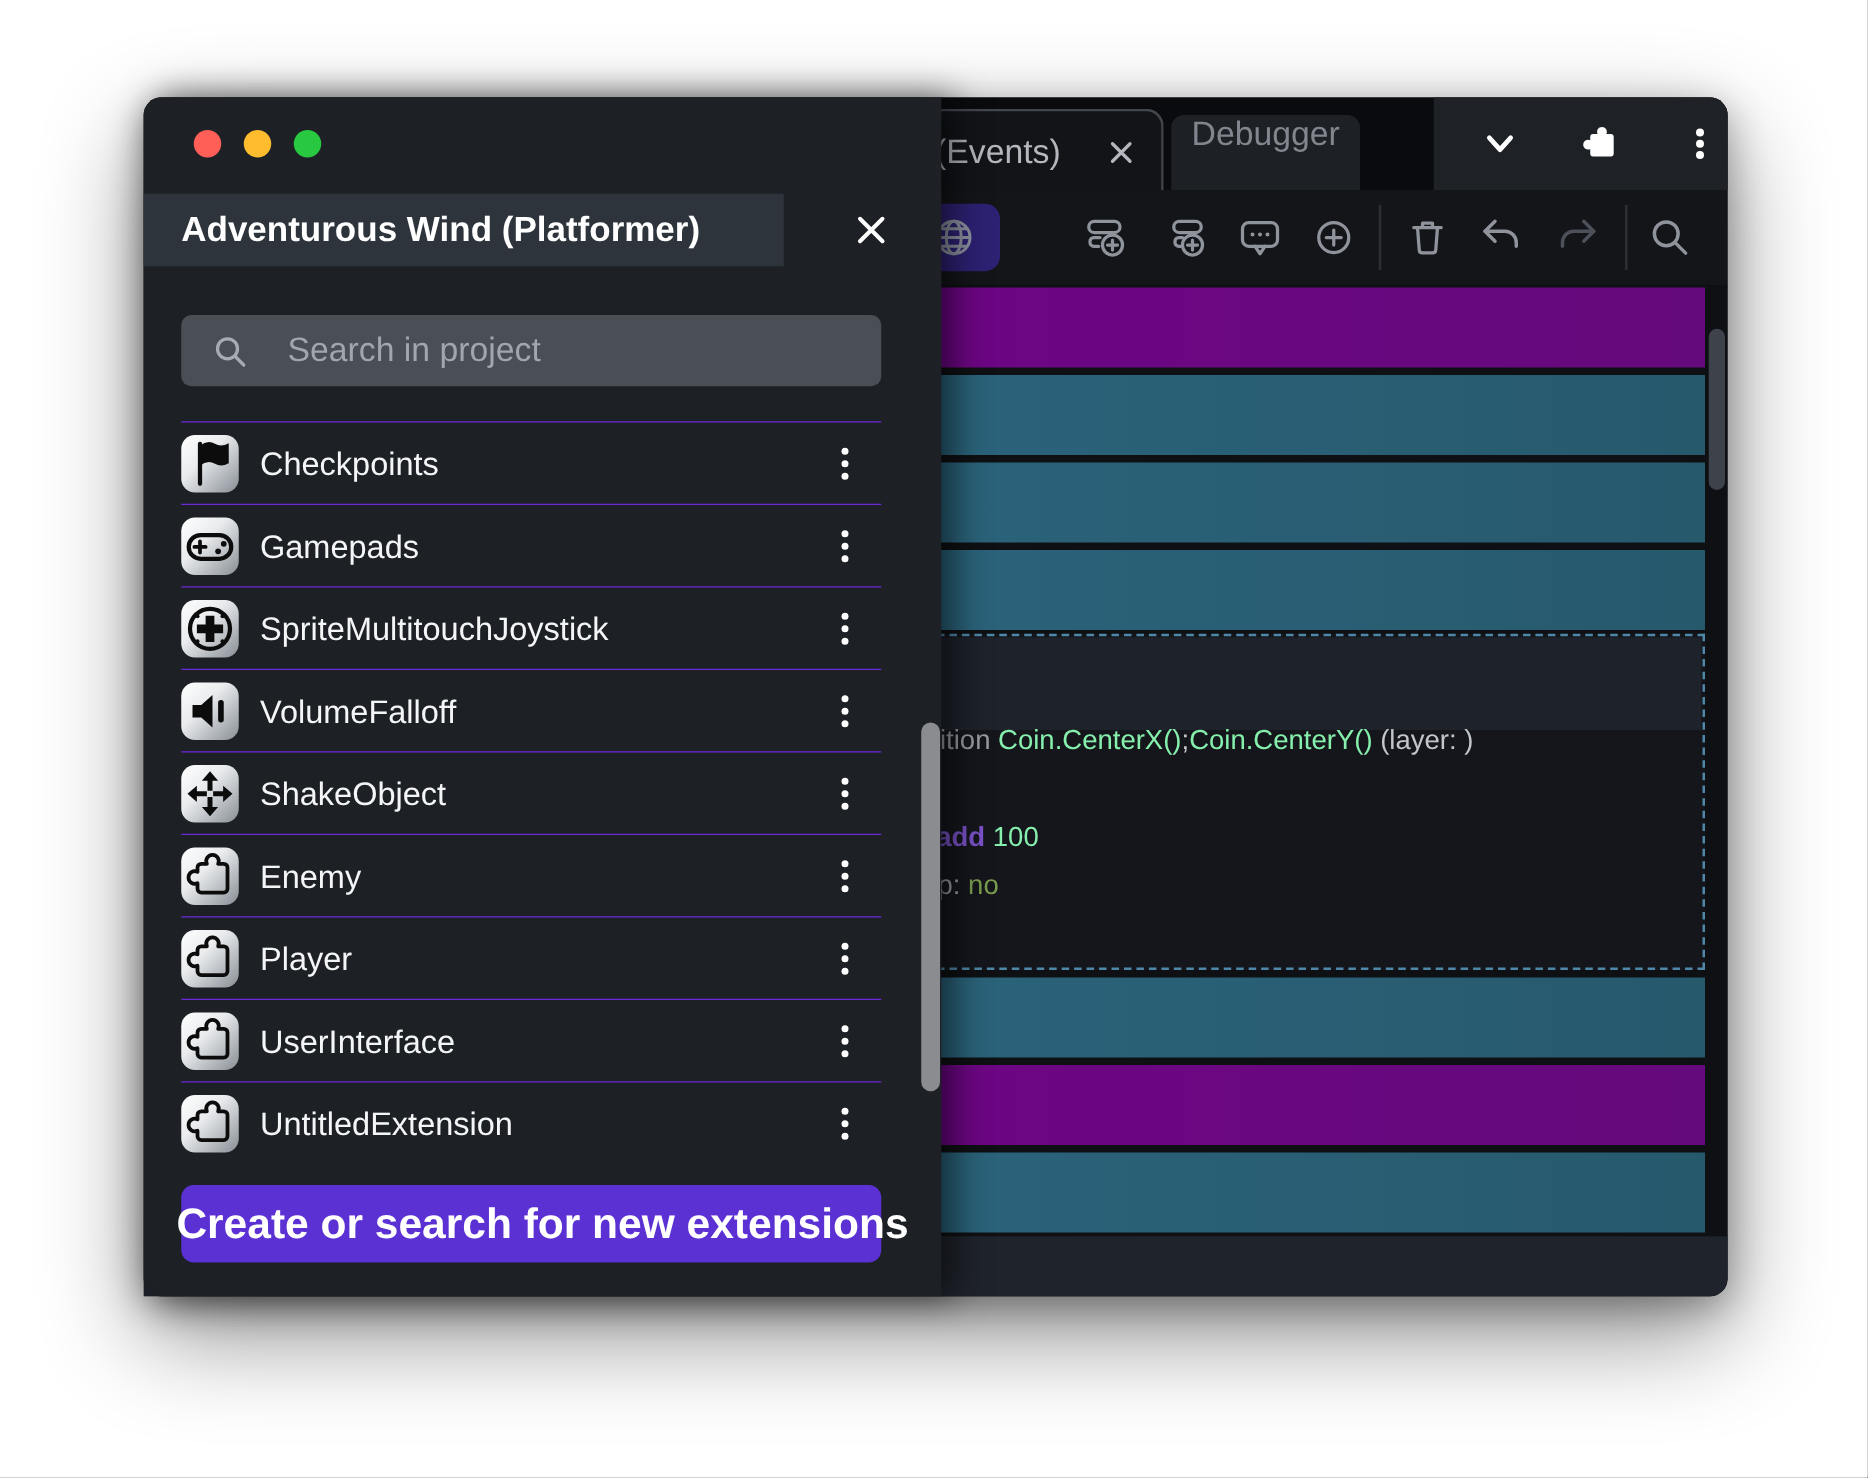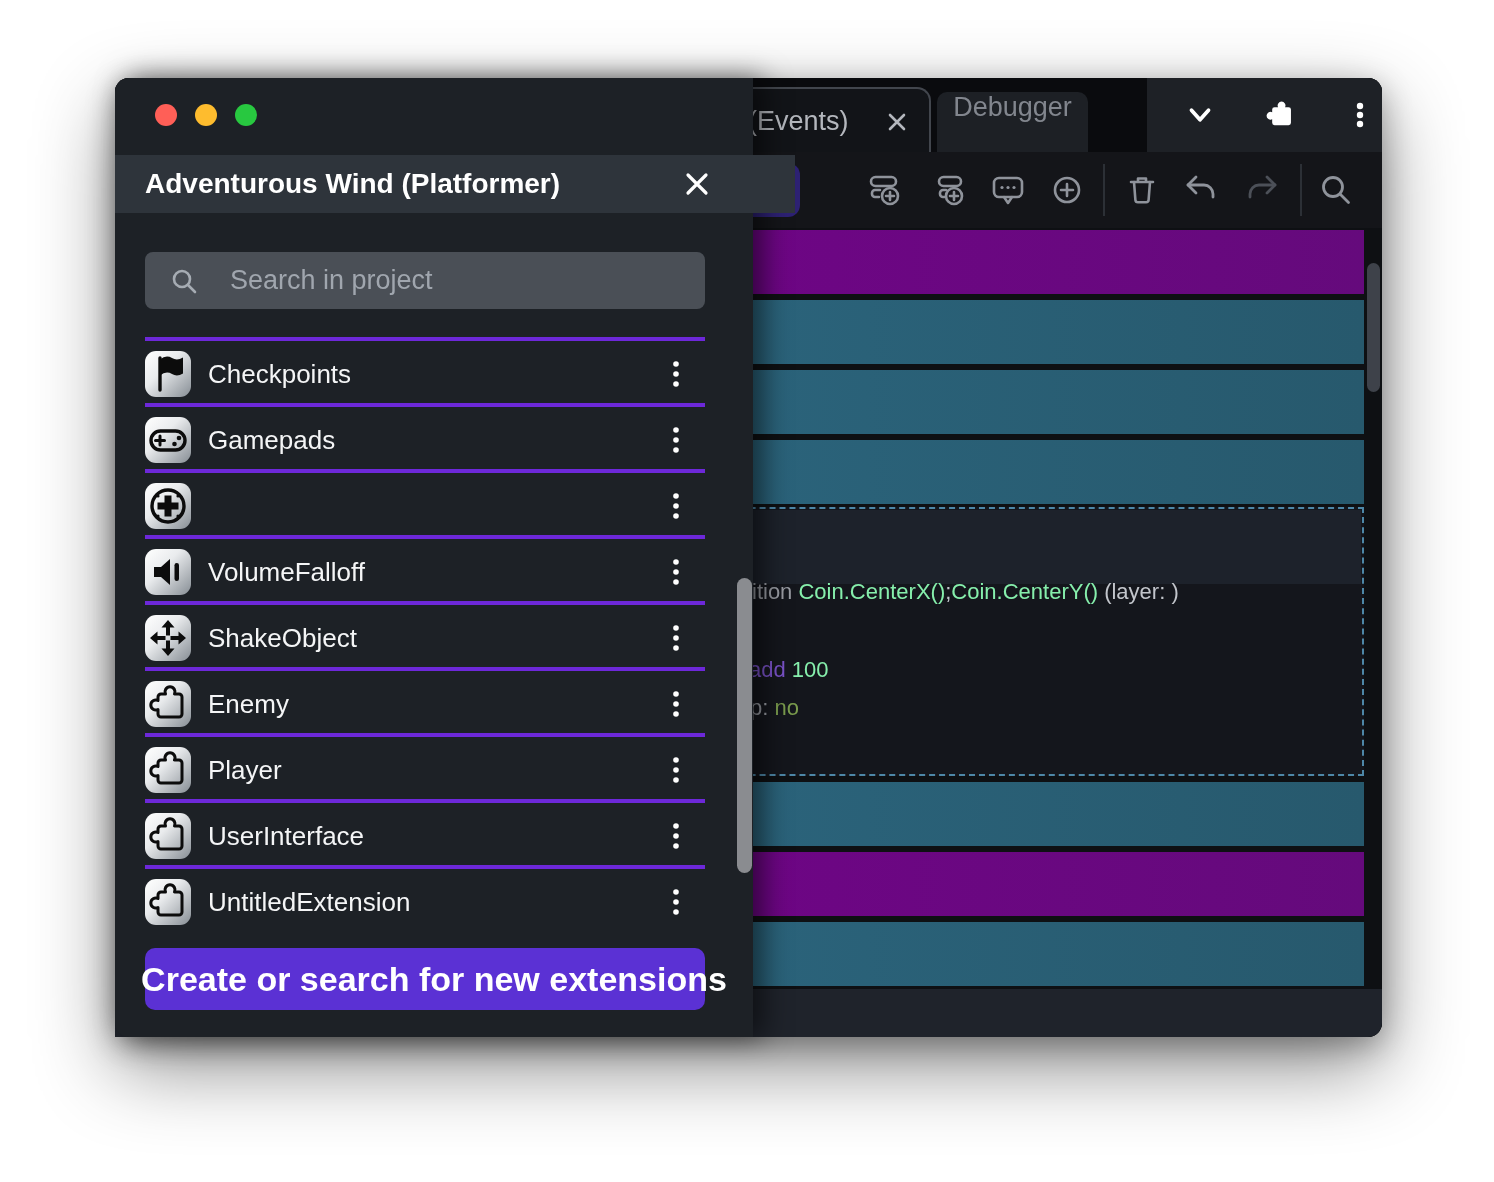--- a/index.html
+++ b/index.html
@@ -29,40 +29,40 @@
   .row-purple{background:linear-gradient(90deg,#53075f 0%,#6e0585 12%,#650a7c 100%);}
   .row-teal{background:linear-gradient(90deg,#1d4355 0%,#2b647c 12%,#27596d 100%);}
   .selected-event{position:absolute;left:475px;top:279px;width:774px;height:269px;background:#14161c;
     border:2px dashed #4e87a7;box-sizing:border-box;cursor:pointer;}
   .sel-conditions{position:absolute;left:1px;top:1px;right:1px;height:74px;background:#1d222b;}
   .code-line{position:absolute;font-size:22px;white-space:pre;}
   .cl1{left:160px;top:70px;}
   .cl2{left:157px;top:148px;}
   .cl3{left:158px;top:186px;}
   .c-gray{color:#989ba2;} .c-gold{color:#86efac;} .c-light{color:#c2c5cb;}
-  .c-purple{color:#7a52c8;} .c-green{color:#7a9b4d;}
+  .c-purple{color:#7a52c8;font-weight:bold;} .c-green{color:#7a9b4d;}
   .bottom-strip{position:absolute;left:0;top:761px;width:1267px;height:48px;background:#1f232b;border-radius:0 0 14px 0;}
   .ev-scrollbar{position:absolute;left:1252px;top:35px;width:13px;height:129px;background:#3e424a;border-radius:7px;cursor:pointer;}
 
   
   .panel{position:absolute;left:0;top:0;width:638px;height:959px;background:#1d2126;
     border-radius:14px 0 0 14px;box-shadow:10px 0 28px rgba(0,0,0,.55);}
   .traffic{position:absolute;top:26px;width:22px;height:22px;border-radius:50%;cursor:pointer;}
   .t-red{left:40px;background:#ff5f57;} .t-yellow{left:80px;background:#febc2e;} .t-green{left:120px;background:#28c840;}
-  .panel-header{position:absolute;left:0;top:77px;width:680px;height:58px;background:#2e343b;}
+  .panel-header{position:absolute;left:0;top:77px;width:512px;height:58px;background:#2e343b;}
   .panel-title{position:absolute;left:30px;top:0;height:58px;line-height:58px;font-size:28px;font-weight:700;color:#ffffff;white-space:nowrap;}
   .panel-close{position:absolute;left:566px;top:13px;width:32px;height:32px;cursor:pointer;}
   .search-field{position:absolute;left:30px;top:174px;width:560px;height:57px;background:#4a4f56;border-radius:8px;
     display:flex;align-items:center;padding:0 0 0 24px;box-sizing:border-box;cursor:text;gap:12px;}
   .search-field svg{flex:0 0 auto;}
   .search-field input{flex:1;margin-left:17px;background:transparent;border:none;outline:none;
     font-family:"Liberation Sans",sans-serif;font-size:27px;color:#e8eaec;}
   .search-field input::placeholder{color:#a0a6ae;opacity:1;}
   .ext-list{position:absolute;left:30px;top:259px;width:560px;}
-  .ext-item{position:relative;height:66px;border-top:4px solid #6d28d9;box-sizing:border-box;cursor:pointer;text-align:right;}
+  .ext-item{position:relative;height:66px;border-top:1px solid #6d28d9;box-sizing:border-box;cursor:pointer;text-align:right;}
   .tile{position:absolute;left:0;top:10px;width:46px;height:46px;border-radius:11px;
     background:linear-gradient(135deg,#ffffff 0%,#e9ebed 40%,#878e95 100%);}
   .tile svg{position:absolute;left:0;top:0;}
   .ext-label{position:absolute;left:63px;top:0;height:66px;line-height:66px;font-size:26px;font-weight:500;color:#f4f5f6;white-space:nowrap;}
   .kebab{position:absolute;left:517px;top:13px;width:28px;height:40px;cursor:pointer;}
   .create-btn{position:absolute;left:30px;top:870px;width:560px;height:62px;background:#5b31d4;border:none;border-radius:10px;
     display:flex;align-items:center;justify-content:center;gap:18px;cursor:pointer;}
   .create-btn span{font-family:"Liberation Sans",sans-serif;font-size:34px;font-weight:700;color:#ffffff;white-space:nowrap;}
   .panel-scrollbar{position:absolute;left:622px;top:500px;width:15px;height:295px;background:#8a8c90;border-radius:8px;cursor:pointer;}
 </style>
@@ -257,20 +257,21 @@
           <span class="tile">
             <svg width="46" height="46" viewBox="0 0 46 46">
               <circle cx="23" cy="23" r="16" stroke="#0c0c0c" stroke-width="3.4" fill="none"></circle>
               <path d="M19.5 12.5 h7 v7 h7 v7 h-7 v7 h-7 v-7 h-7 v-7 h7 z" fill="#0c0c0c"></path>
               <circle cx="13" cy="13" r="1.6" fill="#0c0c0c"></circle>
                 <circle cx="33" cy="13" r="1.6" fill="#0c0c0c"></circle>
               <circle cx="13" cy="33" r="1.6" fill="#0c0c0c"></circle>
                 <circle cx="33" cy="33" r="1.6" fill="#0c0c0c"></circle>
             </svg>
           </span>
+          <span class="ext-label">SpriteMultitouchJoystick</span>
           <span class="kebab">
             <svg width="28" height="40" viewBox="0 0 28 40">
                 <circle cx="14" cy="10" r="2.8" fill="#fff"></circle>
                 <circle cx="14" cy="20" r="2.8" fill="#fff"></circle>
                 <circle cx="14" cy="30" r="2.8" fill="#fff"></circle>
               </svg>
           </span>
         </div>
 
         <div class="ext-item">

